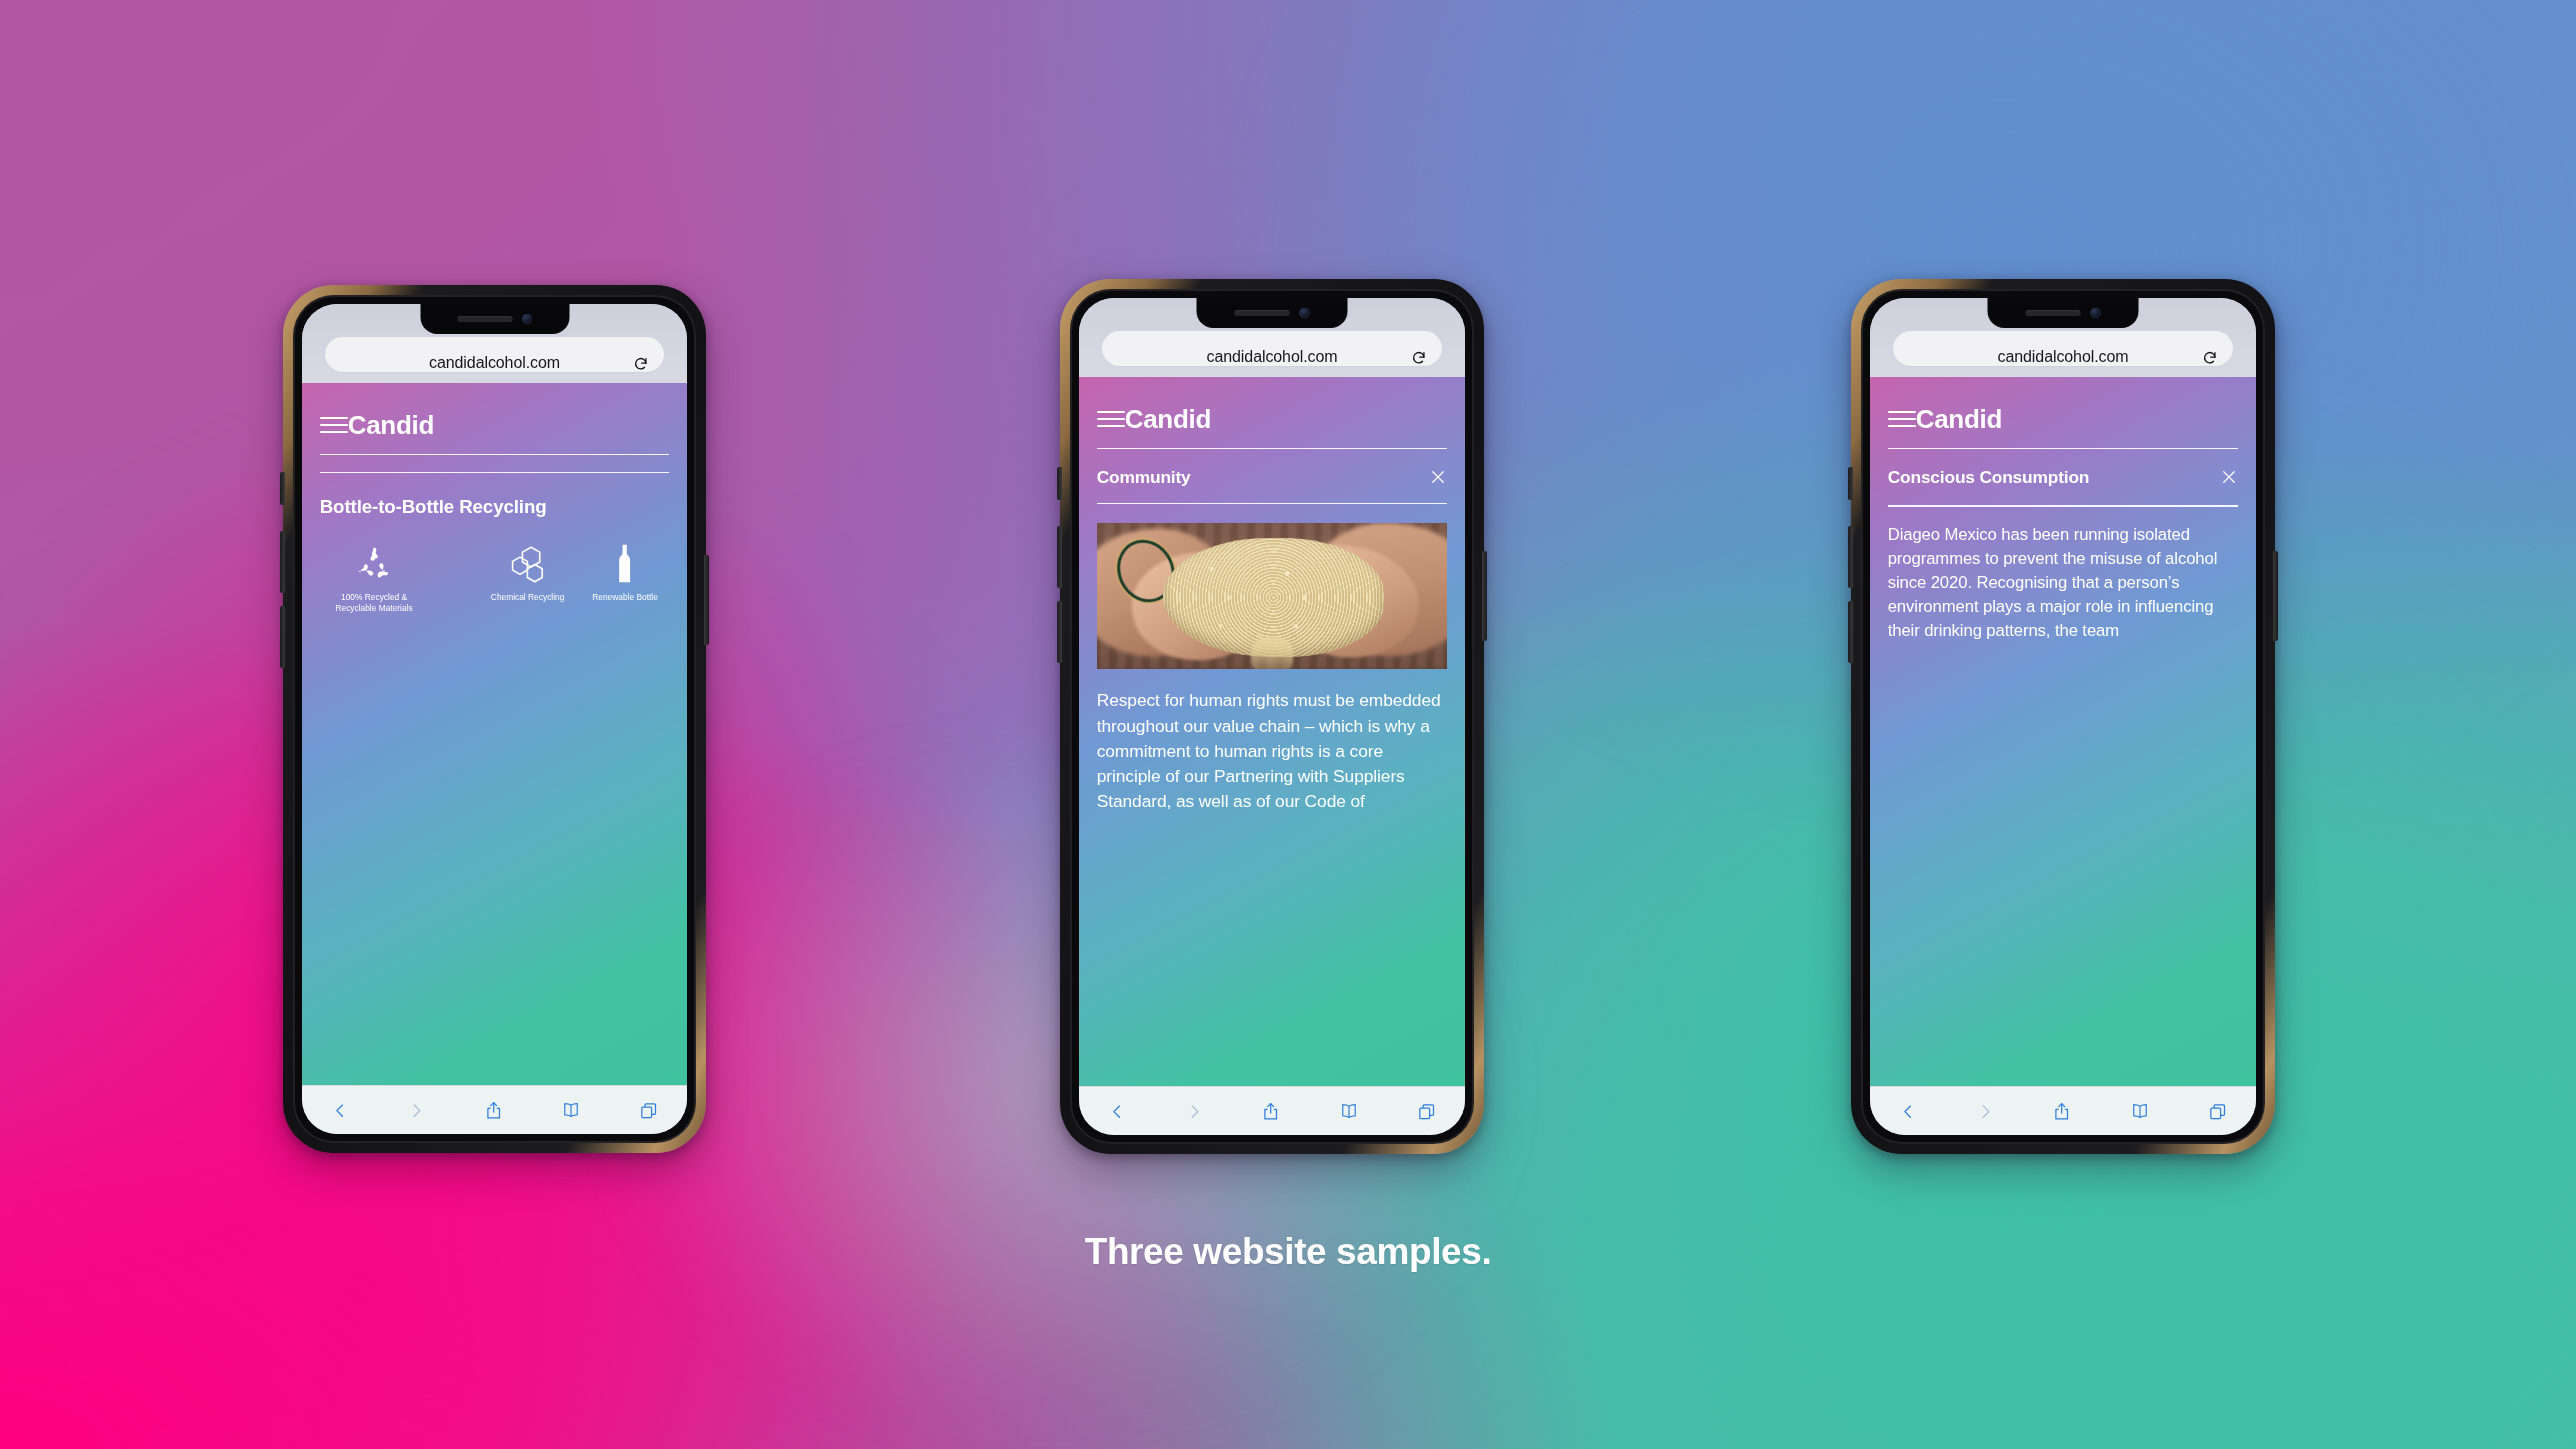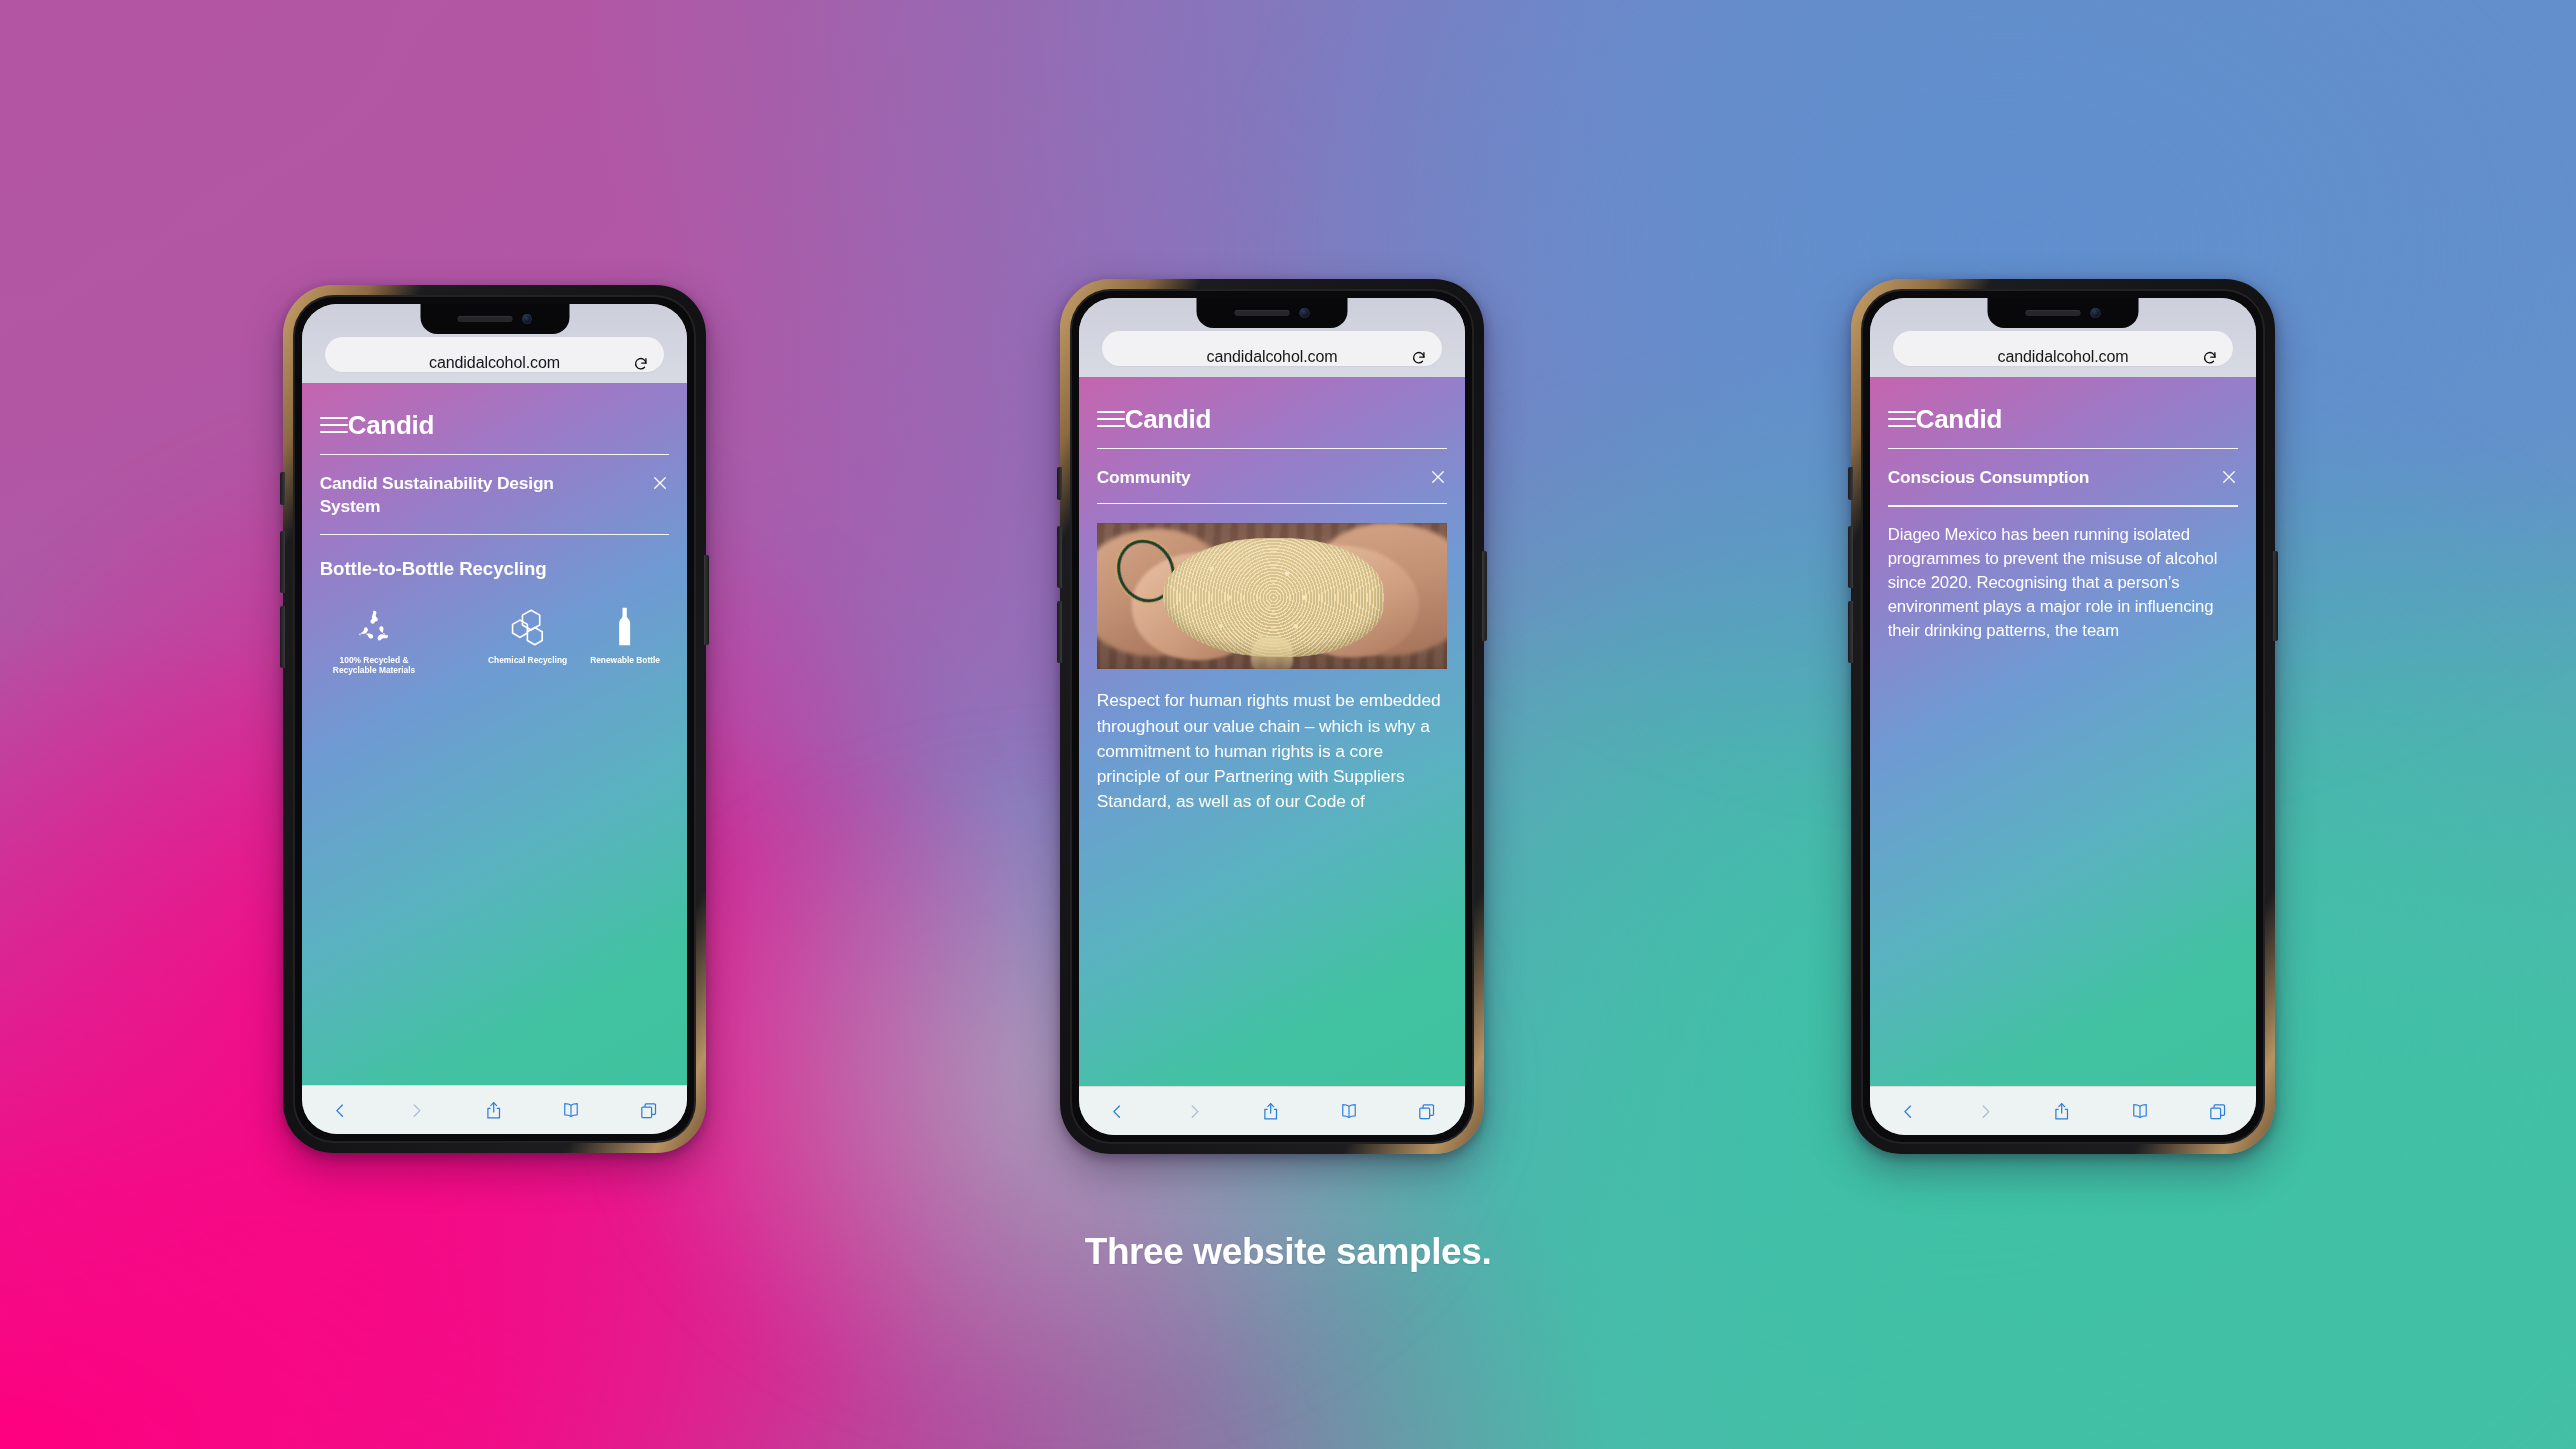--- a/index.html
+++ b/index.html
@@ -225,21 +225,21 @@
     color: #fff;
     font-weight: 400;
     letter-spacing: -0.1px;
   }
 
   
   .feature-row { display: flex; align-items: flex-start; }
   .feature { display: flex; flex-direction: column; align-items: center; text-align: center; }
   .feature-ico { display: flex; align-items: flex-end; justify-content: center; }
   .feature-ico svg { display: block; }
-  .feature-label { color: #fff; font-weight: 700; line-height: 1.25; }
+  .feature-label { color: #fff; font-weight: 400; line-height: 1.25; }
 
   
   .hero-photo {
     position: relative;
     width: 100%;
     overflow: hidden;
     background: linear-gradient(180deg, #6f4f41 0%, #7d5a49 34%, #6b4b3d 72%, #5d4034 100%);
   }
   .hp-wood {
     position: absolute; inset: 0;
@@ -358,29 +358,20 @@
               <div class="hamburger" style="width:28px; height:22px; gap:5.2px;">
                 <span style="height:1.9px;"></span>
                   <span style="height:1.9px;"></span>
                   <span style="height:1.9px;"></span>
               </div>
               <div class="brandname" style="font-size:26px; margin-right:28px;">Candid</div>
             </div>
 
             <div class="rule" style="height:1.3px; margin-top:3.9px;"></div>
 
-            <div class="section-head" style="margin-top:16.7px;">
-              <div class="section-title" style="font-size:17.4px; line-height:1.32; max-width:78%;">Candid Sustainability Design System</div>
-              <span class="close-x" style="margin-top:2.6px;">
-                <svg width="18" height="18" viewBox="0 0 24 24" fill="none" stroke="currentColor" stroke-width="1.7" stroke-linecap="round">
-                  <line x1="5" y1="5" x2="19" y2="19"></line>
-                    <line x1="19" y1="5" x2="5" y2="19"></line>
-                </svg>
-              </span>
-            </div>
 
             <div class="rule" style="height:1.3px; margin-top:16.7px;"></div>
 
             <div class="page-heading" style="font-size:18.7px; line-height:1.33; margin-top:22px;">Bottle-to-Bottle Recycling</div>
 
             <div class="feature-row" style="margin-top:24.5px; padding:0 3.9px; gap:16.7px;">
 
               <div class="feature" style="flex:1.25;">
                 <div class="feature-ico" style="height:39px;">
                   <svg width="39" height="37" viewBox="0 0 64 62" fill="#fff">

